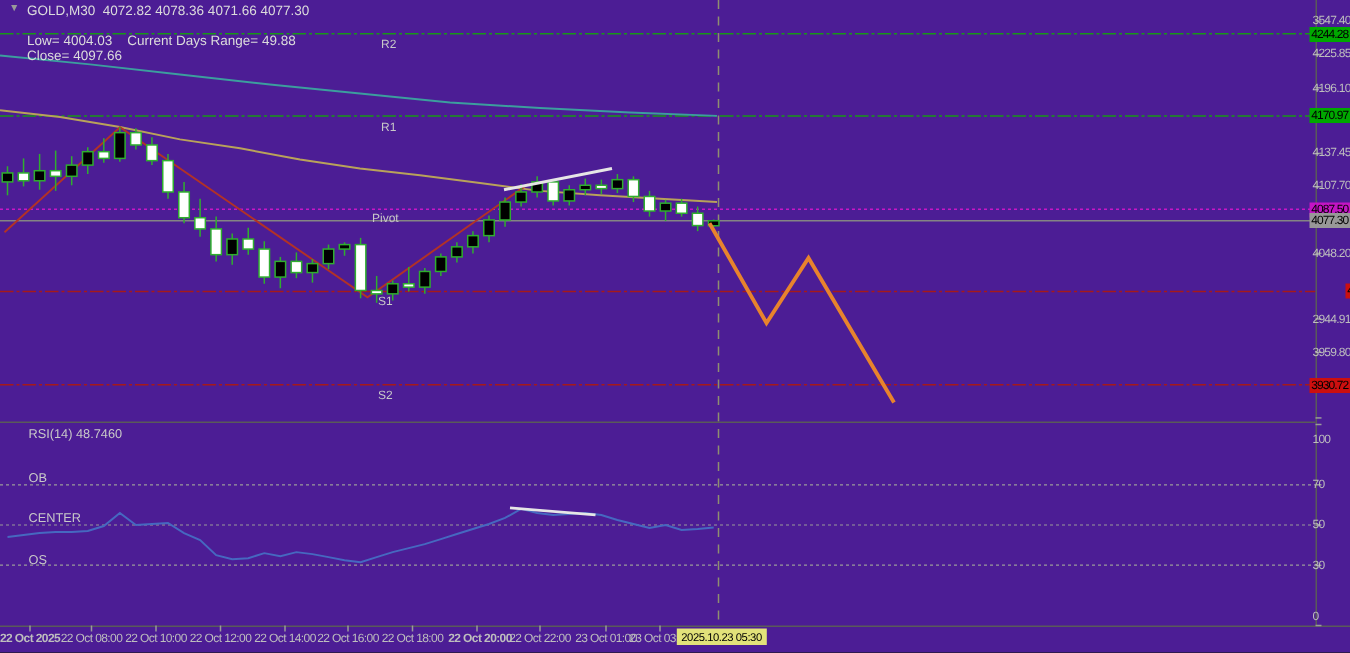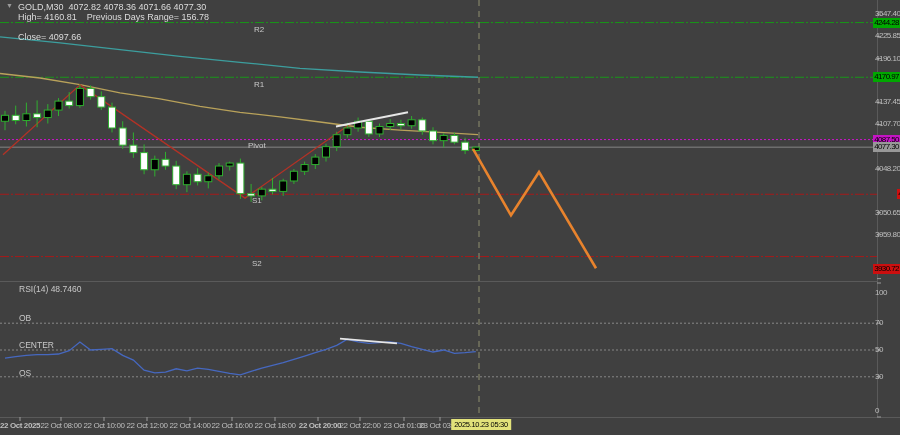--- a/index.html
+++ b/index.html
@@ -1,16 +1,16 @@
 <!DOCTYPE html>
 <html><head>
 <meta charset="utf-8">
 <style>
   html,body{margin:0;padding:0;background:#1a1a1a;}
-  .wrap{position:relative;width:900px;height:435px;background:#404040;overflow:hidden;
+  .wrap{position:relative;width:900px;height:435px;background:#4c1d95;overflow:hidden;
         font-family:"Liberation Sans",sans-serif;}
   svg{position:absolute;left:0;top:0;}
   .hline{position:absolute;color:#dcdcdc;font-size:9px;white-space:pre;z-index:5;}
   .tri{position:absolute;left:6px;top:2px;color:#9a9a9a;font-size:7px;z-index:5;}
   .lvl{position:absolute;font-size:8px;color:#c8c8c8;z-index:4;}
   .rsilbl{position:absolute;font-size:8.5px;color:#c8c8c8;z-index:4;}
   .ptick{position:absolute;left:875px;width:25px;font-size:8px;letter-spacing:-0.5px;color:#bebebe;z-index:4;}
   .phl{position:absolute;left:873px;width:27px;height:10px;line-height:10px;font-size:8px;
        letter-spacing:-0.6px;color:#000;text-align:center;z-index:6;}
   .ttick{position:absolute;font-size:8px;letter-spacing:-0.4px;color:#bebebe;top:421px;
@@ -155,50 +155,50 @@
       <line x1="232" y1="417" x2="232" y2="421" stroke="#9a9a9a"></line>
       <line x1="275" y1="417" x2="275" y2="421" stroke="#9a9a9a"></line>
       <line x1="318" y1="417" x2="318" y2="421" stroke="#9a9a9a"></line>
       <line x1="360" y1="417" x2="360" y2="421" stroke="#9a9a9a"></line>
       <line x1="404" y1="417" x2="404" y2="421" stroke="#9a9a9a"></line>
       <line x1="440" y1="417" x2="440" y2="421" stroke="#9a9a9a"></line>
     </svg>
 
   <span class="tri">▼</span>
   <div class="hline" style="left:18px;top:2px;">GOLD,M30  4072.82 4078.36 4071.66 4077.30</div>
-  <div class="hline" style="left:18px;top:12px;">High= 4160.81    Previous Days Range= 156.78</div>
+  <div class="hline" style="left:18px;top:22px;">Low= 4004.03    Current Days Range= 49.88</div>
   <div class="hline" style="left:18px;top:32px;">Close= 4097.66</div>
 
   <div class="lvl" style="left:254px;top:25px;">R2</div>
   <div class="lvl" style="left:254px;top:80px;">R1</div>
   <div class="lvl" style="left:248px;top:141px;">Pivot</div>
   <div class="lvl" style="left:252px;top:196px;">S1</div>
   <div class="lvl" style="left:252px;top:259px;">S2</div>
 
   <div class="rsilbl" style="left:19px;top:284px;">RSI(14) 48.7460</div>
   <div class="rsilbl" style="left:19px;top:313px;">OB</div>
   <div class="rsilbl" style="left:19px;top:340px;">CENTER</div>
   <div class="rsilbl" style="left:19px;top:368px;">OS</div>
 
   <div id="price-axis">
       <div class="ptick" style="top: 9.10448px;">3547.40</div>
       <div class="ptick" style="top: 31.306px;">4225.85</div>
       <div class="ptick" style="top: 53.5075px;">4196.10</div>
       <div class="ptick" style="top: 97.2761px;">4137.45</div>
       <div class="ptick" style="top: 119.478px;">4107.70</div>
       <div class="ptick" style="top: 163.881px;">4048.20</div>
-      <div class="ptick" style="top: 207.649px;">3050.65</div>
+      <div class="ptick" style="top: 207.649px;">2944.91</div>
       <div class="ptick" style="top: 229.851px;">3959.80</div>
       <div class="ptick" style="top: 287px; margin-left: 36px;">3901.15</div>
       <div class="phl" style="top: 17.5522px; background: rgb(0, 168, 0);">4244.28</div>
       <div class="phl" style="top: 72.2612px; background: rgb(0, 168, 0); text-align: center;">4170.97</div>
       <div class="phl" style="top: 134.552px; background: rgb(196, 20, 196);">4087.50</div>
       <div class="phl" style="top: 142.164px; background: rgb(152, 152, 152);">4077.30</div>
       <div class="phl" style="top: 189.261px; background: rgb(204, 15, 15); margin-left: 24px;">4014.19</div>
-      <div class="phl" style="top: 251.552px; background: rgb(204, 15, 15); margin-top: 12px;">3930.72</div>
+      <div class="phl" style="top: 251.552px; background: rgb(204, 15, 15);">3930.72</div>
       <div class="ptick" style="top: 288px;">100</div>
       <div class="ptick" style="top: 318.2px;">70</div>
       <div class="ptick" style="top: 345px;">50</div>
       <div class="ptick" style="top: 371.8px;">30</div>
       <div class="ptick" style="top: 406px;">0</div>
     </div>
   <div id="time-axis">
       <div class="ttick" style="left: 20px; font-weight: bold;">22 Oct 2025</div>
       <div class="ttick" style="left: 61px; font-weight: normal;">22 Oct 08:00</div>
       <div class="ttick" style="left: 104px; font-weight: normal;">22 Oct 10:00</div>

